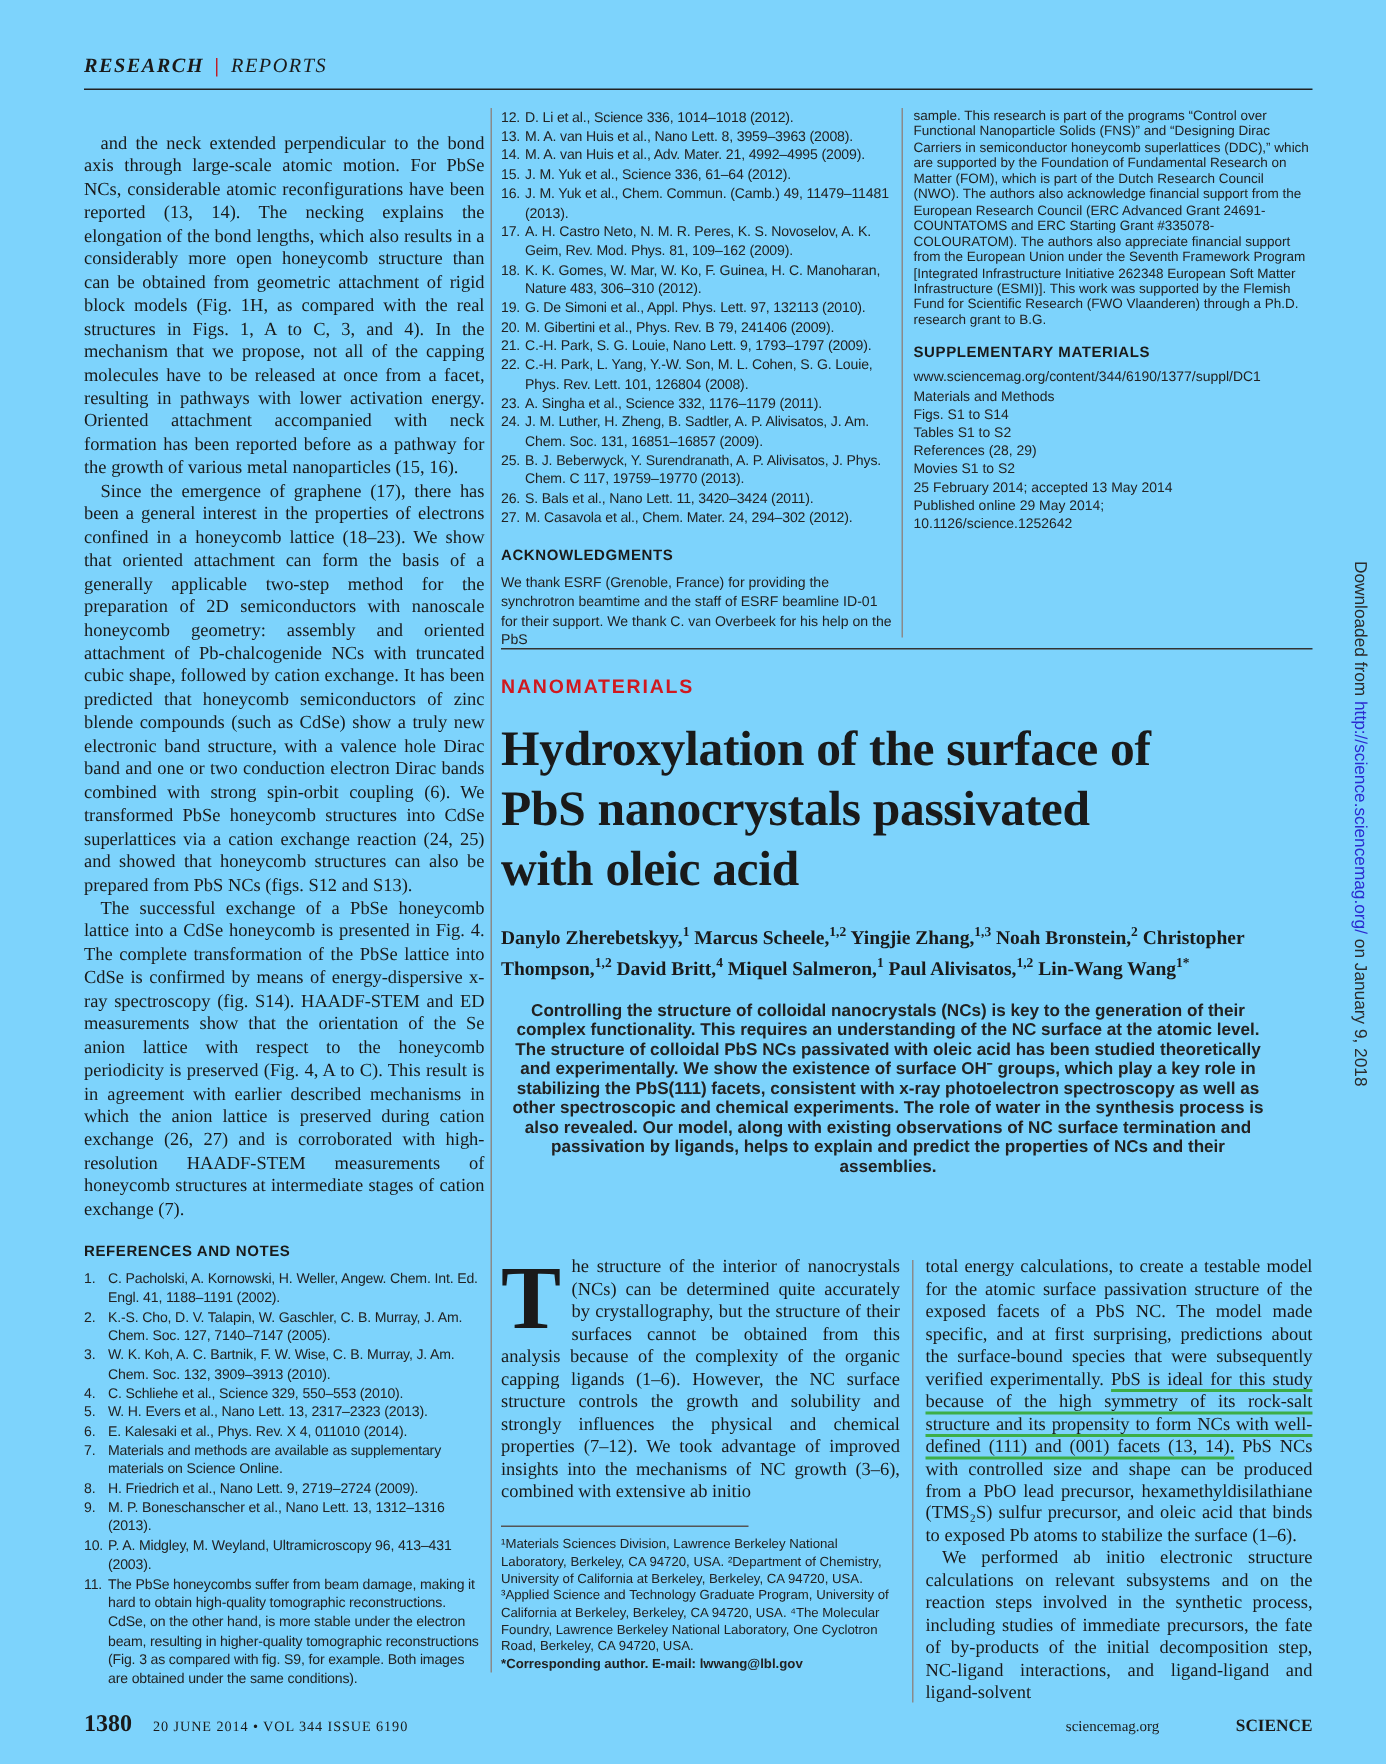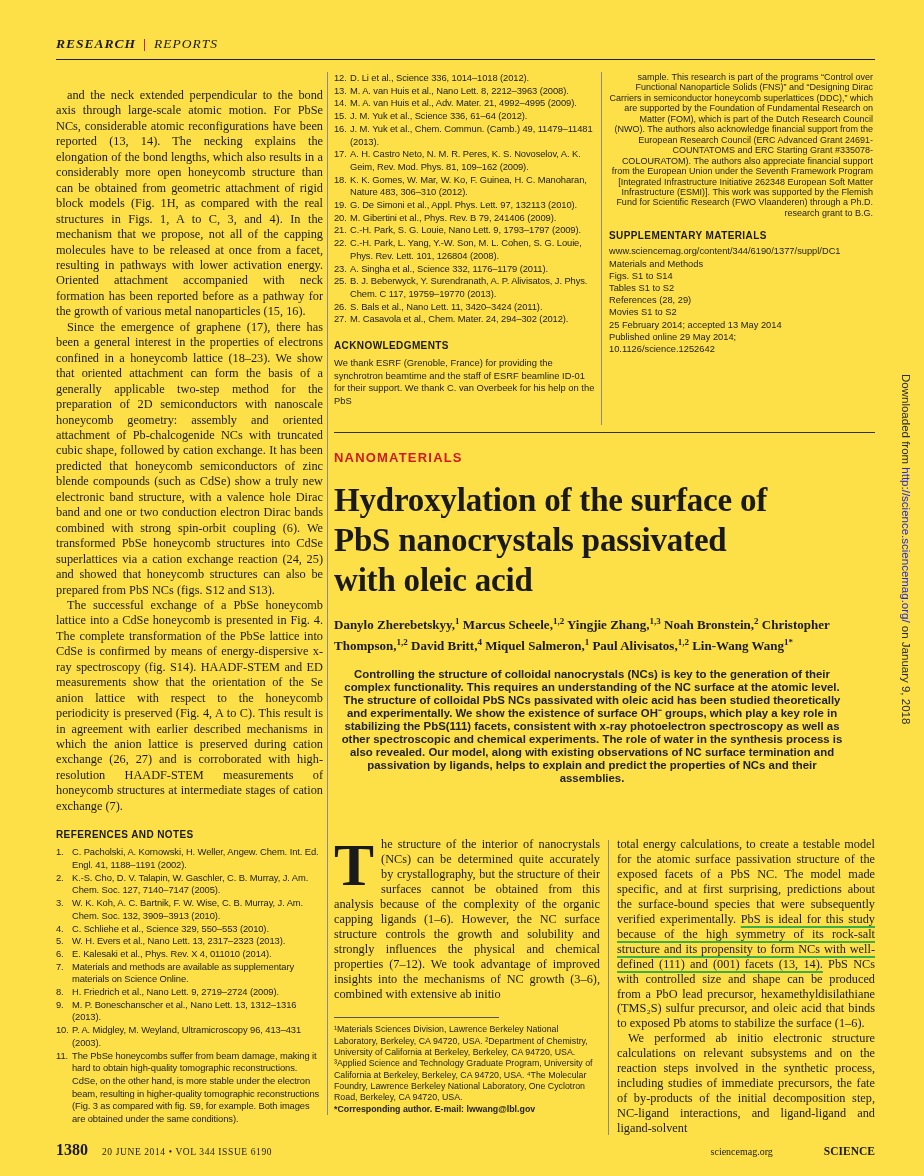--- a/index.html
+++ b/index.html
@@ -1,16 +1,16 @@
 <!DOCTYPE html>
 <html><head>
 <meta charset="utf-8">
 <style>
   html,body{margin:0;padding:0;background:#e8e8e8;}
-  .page{position:relative;width:924px;height:1176px;background:#fde047;overflow:hidden;
+  .page{position:relative;width:924px;height:1176px;background:#7dd3fc;overflow:hidden;
         font-family:"Liberation Serif",serif;color:#1a1a1a;margin:0 auto;}
   
   .hdr{position:absolute;left:56px;top:36px;font-size:13.5px;letter-spacing:1px;}
   .hdr .research{font-weight:bold;font-style:italic;}
   .hdr .pipe{color:#c11a22;margin:0 7px;font-weight:bold;}
   .hdr .reports{font-style:italic;}
   .hdr-rule{position:absolute;left:56px;width:819px;top:59px;border-top:1.5px solid #222;}
   
   .vrule{position:absolute;width:0;border-left:1px solid #8a8a8a;}
   
@@ -22,21 +22,21 @@
   .bodytext p{margin:0;}
   .bodytext p.ind{text-indent:11px;}
   .refhead{font-family:"Liberation Sans",sans-serif;font-weight:bold;font-size:10px;
            letter-spacing:.4px;margin:14px 0 6px 0;}
   .reflist{font-family:"Liberation Sans",sans-serif;font-size:9.4px;line-height:12.7px;
            letter-spacing:-0.1px;color:#222;}
   .ref{display:flex;justify-content:space-between;}
   .ref-n{width:16px;flex:0 0 16px;}
   .ref-t{flex:1;}
   .acktext{font-family:"Liberation Sans",sans-serif;font-size:9.4px;line-height:12.6px;color:#222;}
-  .acktext.tight{font-size:9px;line-height:10.45px;text-align:right;}
+  .acktext.tight{font-size:9px;line-height:10.45px;}
   .supplist{font-family:"Liberation Sans",sans-serif;font-size:9.3px;line-height:12.2px;color:#222;}
   
   .art-rule{position:absolute;left:334px;width:541px;top:432px;border-top:1px solid #333;}
   .article{position:absolute;left:334px;top:450px;width:541px;}
   .seclabel{font-family:"Liberation Sans",sans-serif;font-weight:bold;font-size:13px;
             letter-spacing:1.2px;color:#d0191f;}
   .title{font-size:33px;font-weight:bold;line-height:40px;margin-top:15px;letter-spacing:-0.2px;}
   .authors{margin-top:13px;font-size:13px;font-weight:bold;line-height:16.5px;width:545px;}
   .authors sup{font-size:9px;}
   .author{white-space:normal;}
@@ -156,21 +156,21 @@
   <div class="col col2">
     <div class="reflist">
 
         <div class="ref">
           <span class="ref-n">12.</span>
           <span class="ref-t">D. Li et al., Science 336, 1014–1018 (2012).</span>
         </div>
 
         <div class="ref">
           <span class="ref-n">13.</span>
-          <span class="ref-t">M. A. van Huis et al., Nano Lett. 8, 2212–3963 (2008).</span>
+          <span class="ref-t">M. A. van Huis et al., Nano Lett. 8, 3959–3963 (2008).</span>
         </div>
 
         <div class="ref">
           <span class="ref-n">14.</span>
           <span class="ref-t">M. A. van Huis et al., Adv. Mater. 21, 4992–4995 (2009).</span>
         </div>
 
         <div class="ref">
           <span class="ref-n">15.</span>
           <span class="ref-t">J. M. Yuk et al., Science 336, 61–64 (2012).</span>
@@ -209,20 +209,24 @@
         <div class="ref">
           <span class="ref-n">22.</span>
           <span class="ref-t">C.-H. Park, L. Yang, Y.-W. Son, M. L. Cohen, S. G. Louie, Phys. Rev. Lett. 101, 126804 (2008).</span>
         </div>
 
         <div class="ref">
           <span class="ref-n">23.</span>
           <span class="ref-t">A. Singha et al., Science 332, 1176–1179 (2011).</span>
         </div>
 
+        <div class="ref">
+          <span class="ref-n">24.</span>
+          <span class="ref-t">J. M. Luther, H. Zheng, B. Sadtler, A. P. Alivisatos, J. Am. Chem. Soc. 131, 16851–16857 (2009).</span>
+        </div>
 
         <div class="ref">
           <span class="ref-n">25.</span>
           <span class="ref-t">B. J. Beberwyck, Y. Surendranath, A. P. Alivisatos, J. Phys. Chem. C 117, 19759–19770 (2013).</span>
         </div>
 
         <div class="ref">
           <span class="ref-n">26.</span>
           <span class="ref-t">S. Bals et al., Nano Lett. 11, 3420–3424 (2011).</span>
         </div>

